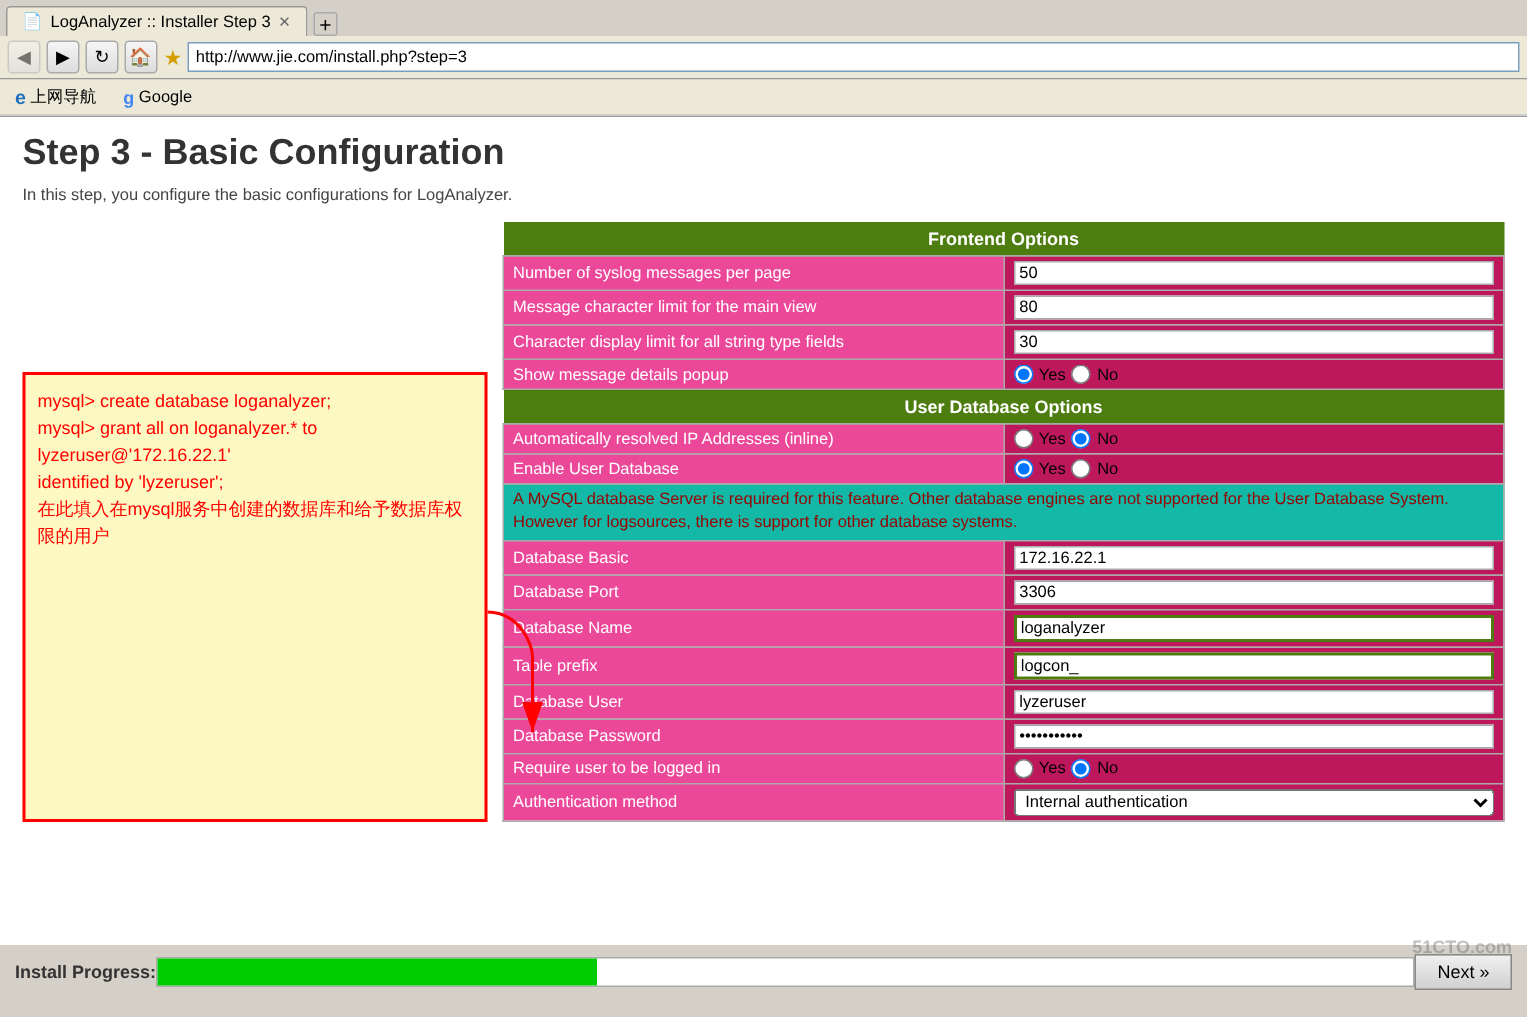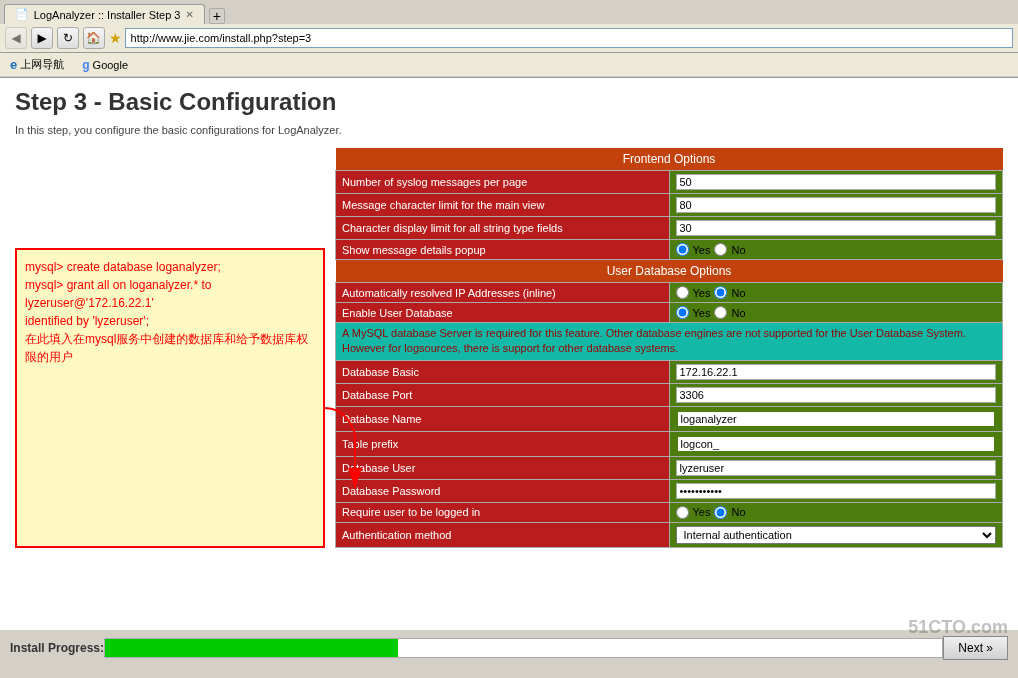--- a/index.html
+++ b/index.html
@@ -42,40 +42,40 @@
       margin-top: 100px;
     }
     .annotation-text { color: red; font-size: 12px; line-height: 1.5; }
 
     
     .content-right { flex: 1; position: relative; }
 
     
     .config-table { width: 100%; border-collapse: collapse; }
     .config-table th.section-header {
-      background: #c2410c;
+      background: #4d7c0f;
       color: #fff;
       text-align: center;
       padding: 4px 8px;
       font-size: 12px;
-      font-weight: normal;
+      font-weight: bold;
     }
     .config-table td {
       padding: 3px 6px;
       font-size: 11px;
       border: 1px solid #aaa;
     }
     .config-table td.label {
-      background: #b91c1c;
+      background: #ec4899;
       color: #fff;
       width: 50%;
       font-weight: normal;
     }
     .config-table td.value {
-      background: #4d7c0f;
+      background: #be185d;
     }
     .config-table td.value input[type="text"],
     .config-table td.value input[type="password"] {
       width: 100%;
       border: 1px solid #aaa;
       padding: 1px 3px;
       font-size: 11px;
     }
     .config-table td.value input.highlighted {
       border: 2px solid #4d7c0f;
@@ -114,21 +114,21 @@
       font-size: 12px;
       cursor: pointer;
       white-space: nowrap;
     }
 
     
     .watermark {
       position: fixed;
       bottom: 40px;
       right: 10px;
-      font-size: 18px;
+      font-size: 12px;
       font-weight: bold;
       color: rgba(100,100,100,0.4);
       pointer-events: none;
     }
 
     
     .arrow-overlay {
       position: absolute;
       top: 0;
       left: -320px;

